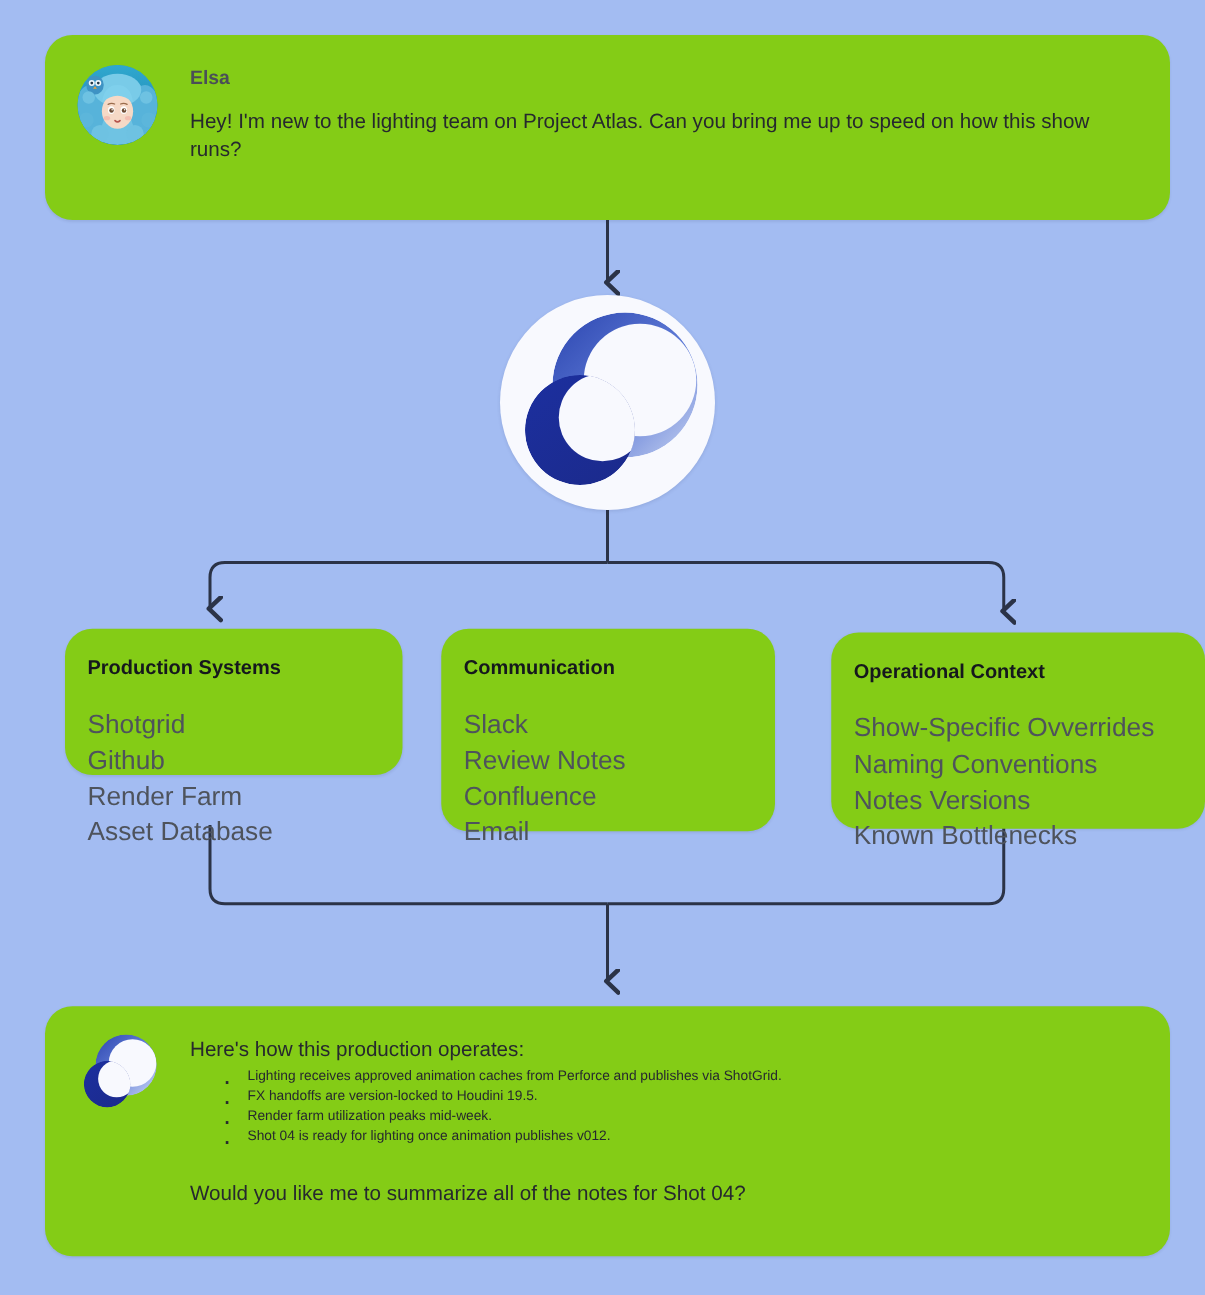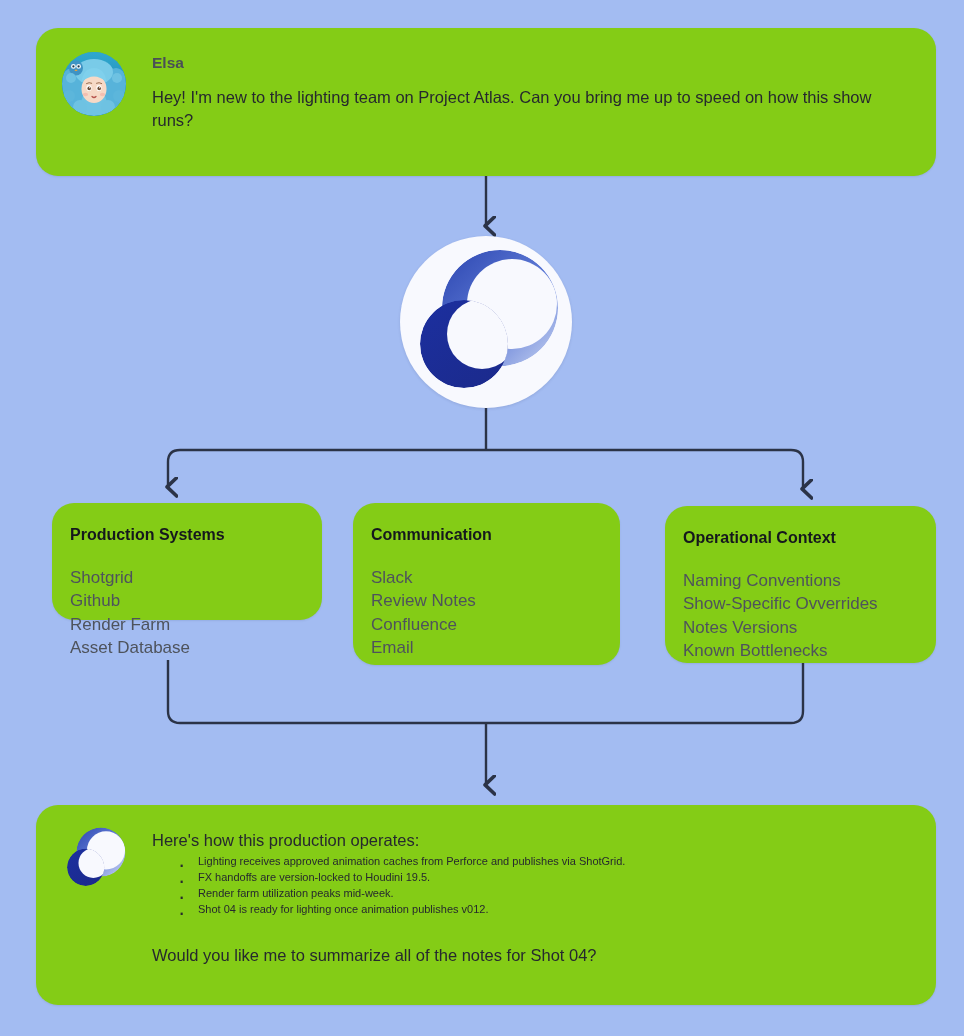--- a/index.html
+++ b/index.html
@@ -127,21 +127,21 @@
     line-height: 1.2;
   }
 
   .cat-list {
     list-style: none;
     margin: 0;
     padding: 0;
   }
 
   .cat-list li {
-    font-size: 17px;
+    font-size: 21px;
     color: #4e535c;
     line-height: 1.37;
   }
 
   
   .logo-node {
     position: absolute;
     left: 400px;
     top: 236px;
     width: 172px;
@@ -308,25 +308,25 @@
   <div class="card cat-card" style="left:353px; top:503px; width:267px; height:162px;">
     <div class="cat-title">Communication</div>
     <ul class="cat-list">
       <li>Slack</li>
       <li>Review Notes</li>
       <li>Confluence</li>
       <li>Email</li>
     </ul>
   </div>
 
-  <div class="card cat-card" style="left:665px; top:506px; width:271px; height:157px;">
+  <div class="card cat-card" style="left:665px; top:506px; width:299px; height:157px;">
     <div class="cat-title">Operational Context</div>
     <ul class="cat-list">
+      <li>Show-Specific Ovverrides</li>
       <li>Naming Conventions</li>
-      <li>Show-Specific Ovverrides</li>
       <li>Notes Versions</li>
       <li>Known Bottlenecks</li>
     </ul>
   </div>
 
   <div class="card msg-card" style="left:36px; top:805px; width:900px; height:200px; padding:22px 26px;">
 
     <div class="avatar-wrap">
       <svg class="brand-logo-small" viewBox="0 0 156 152">
         <defs>

